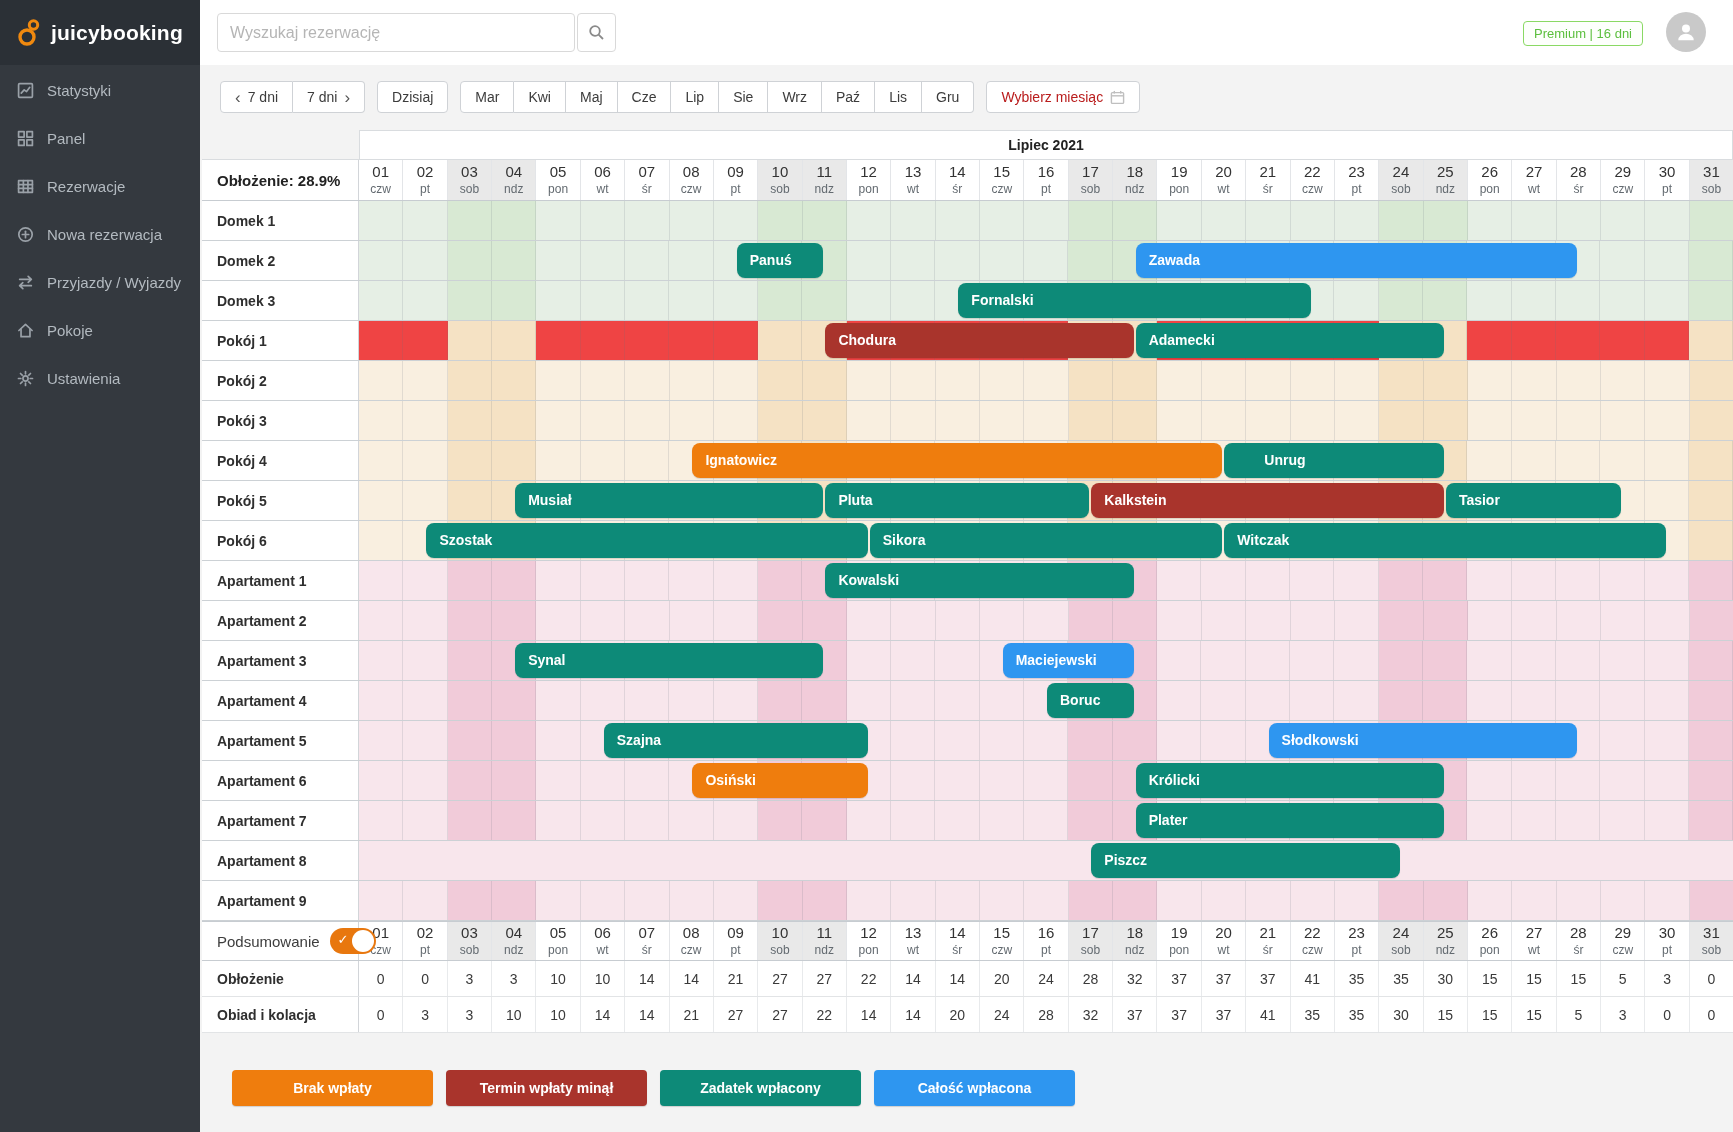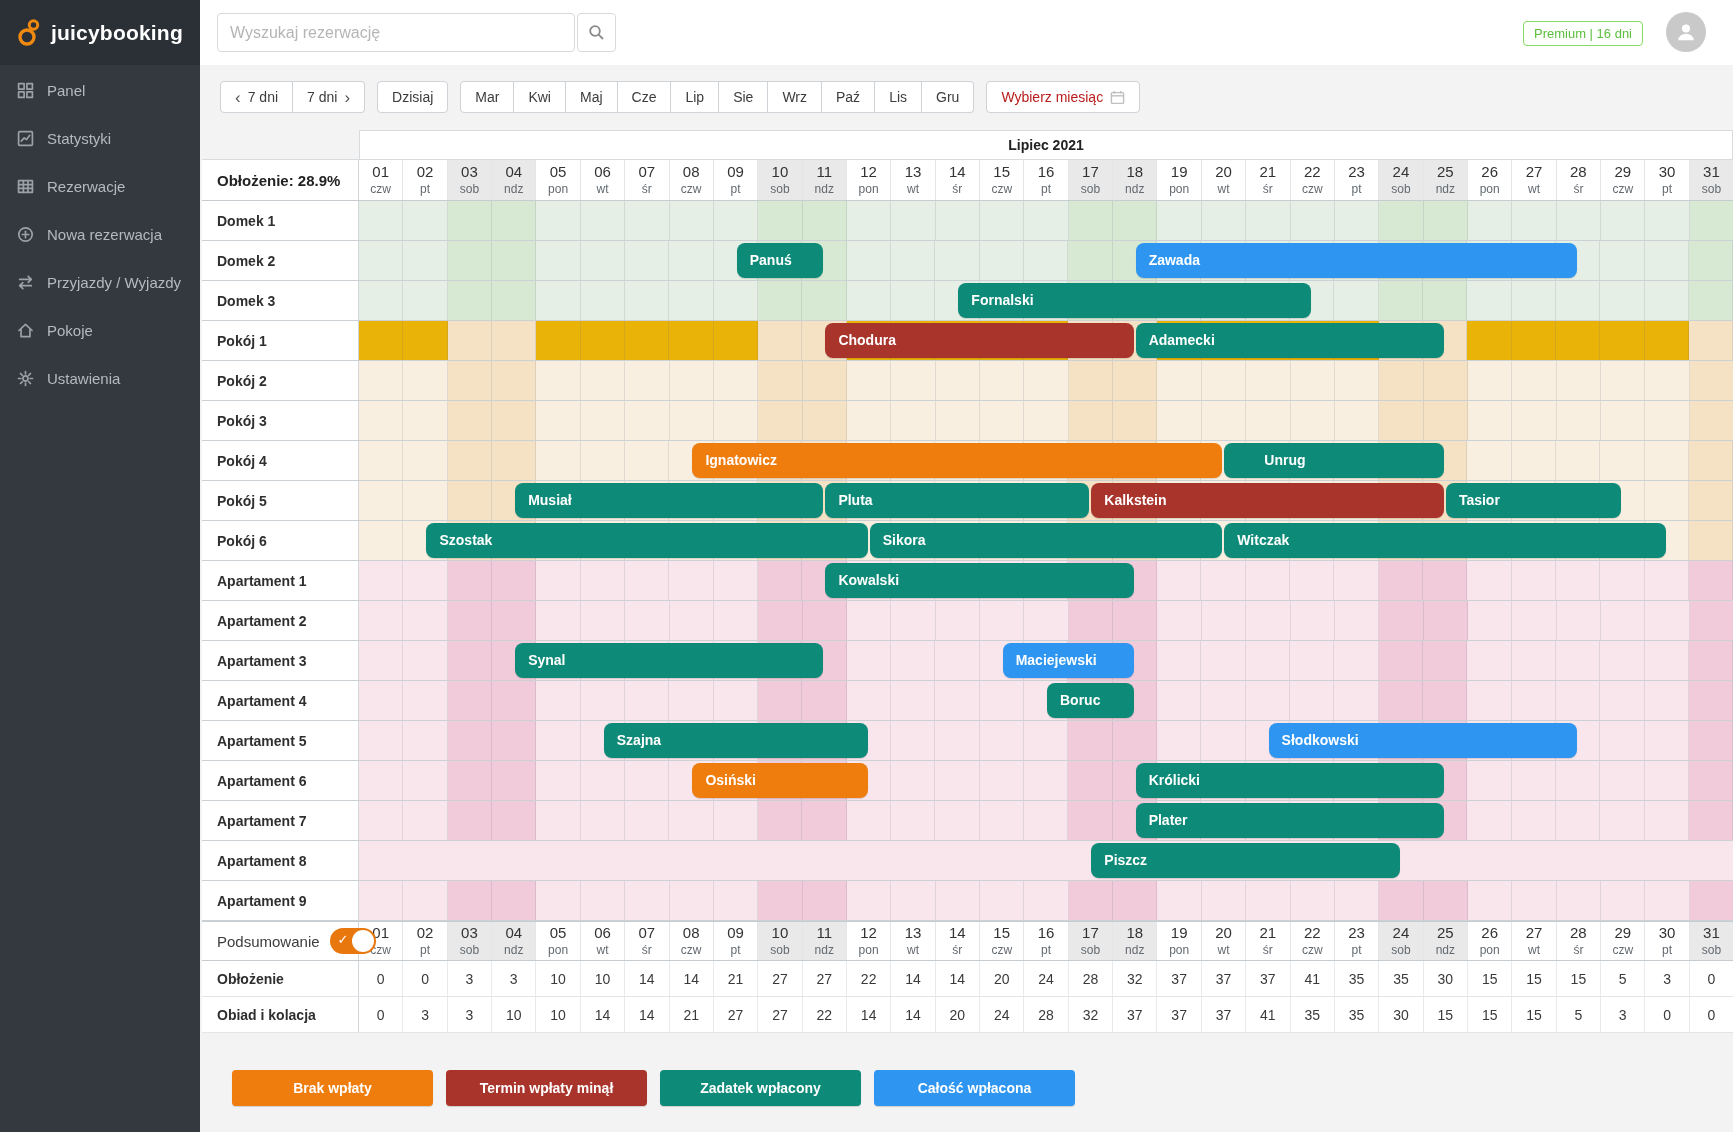--- a/index.html
+++ b/index.html
@@ -89,36 +89,36 @@
         <circle cx="11" cy="19" r="7" fill="none" stroke="#f0890f" stroke-width="3.4"></circle>
         <circle cx="17.5" cy="7" r="4.2" fill="none" stroke="#f0890f" stroke-width="3"></circle>
       </svg>
     </span>
     <span class="logo-text">juicybooking</span>
   </div>
   <div class="nav" id="nav">
       <div class="nav-item">
         <span class="ico">
           <svg width="17" height="17" viewBox="0 0 16 16" fill="none" stroke="currentColor" stroke-width="1.6" stroke-linecap="round" stroke-linejoin="round">
+            <rect x="1.5" y="1.5" width="13" height="13" rx="1"></rect>
+            <polyline points="4,10.5 6.8,7.4 9,9 12,5"></polyline>
+          </svg>
+        </span>
+        <span>Statystyki</span>
+      </div>
+      <div class="nav-item">
+        <span class="ico">
+          <svg width="17" height="17" viewBox="0 0 16 16" fill="none" stroke="currentColor" stroke-width="1.6" stroke-linecap="round" stroke-linejoin="round">
             <rect x="1.5" y="1.5" width="5.2" height="5.2"></rect>
             <rect x="9.3" y="1.5" width="5.2" height="5.2"></rect>
             <rect x="1.5" y="9.3" width="5.2" height="5.2"></rect>
             <rect x="9.3" y="9.3" width="5.2" height="5.2"></rect>
           </svg>
         </span>
         <span>Panel</span>
-      </div>
-      <div class="nav-item">
-        <span class="ico">
-          <svg width="17" height="17" viewBox="0 0 16 16" fill="none" stroke="currentColor" stroke-width="1.6" stroke-linecap="round" stroke-linejoin="round">
-            <rect x="1.5" y="1.5" width="13" height="13" rx="1"></rect>
-            <polyline points="4,10.5 6.8,7.4 9,9 12,5"></polyline>
-          </svg>
-        </span>
-        <span>Statystyki</span>
       </div>
       <div class="nav-item">
         <span class="ico">
           <svg width="17" height="17" viewBox="0 0 16 16" fill="none" stroke="currentColor" stroke-width="1.6" stroke-linecap="round" stroke-linejoin="round">
             <rect x="1.5" y="2.5" width="13" height="11"></rect>
             <line x1="6" y1="2.5" x2="6" y2="13.5"></line>
             <line x1="10.3" y1="2.5" x2="10.3" y2="13.5"></line>
             <line x1="1.5" y1="6.2" x2="14.5" y2="6.2"></line>
             <line x1="1.5" y1="9.8" x2="14.5" y2="9.8"></line>
           </svg>
@@ -472,21 +472,21 @@
           <div class="cell"></div>
           <div class="cell"></div>
           <div class="cell"></div>
           <div class="cell"></div>
           <div class="cell" style="background: rgb(216, 233, 211);"></div>
           <div class="bar" style="left: calc(43.5484% + 1px); width: calc(25.8065% - 2px); background: rgb(13, 138, 120);">Fornalski</div>
         </div>
       </div>
       <div class="room-row">
         <div class="room-label">Pokój 1</div>
-        <div class="room-grid" style="background: #eab308;">
+        <div class="room-grid" style="background: #ef4444;">
           <div class="cell"></div>
           <div class="cell"></div>
           <div class="cell" style="background: rgb(245, 226, 196);"></div>
           <div class="cell" style="background: rgb(245, 226, 196);"></div>
           <div class="cell"></div>
           <div class="cell"></div>
           <div class="cell"></div>
           <div class="cell"></div>
           <div class="cell"></div>
           <div class="cell" style="background: rgb(245, 226, 196);"></div>

